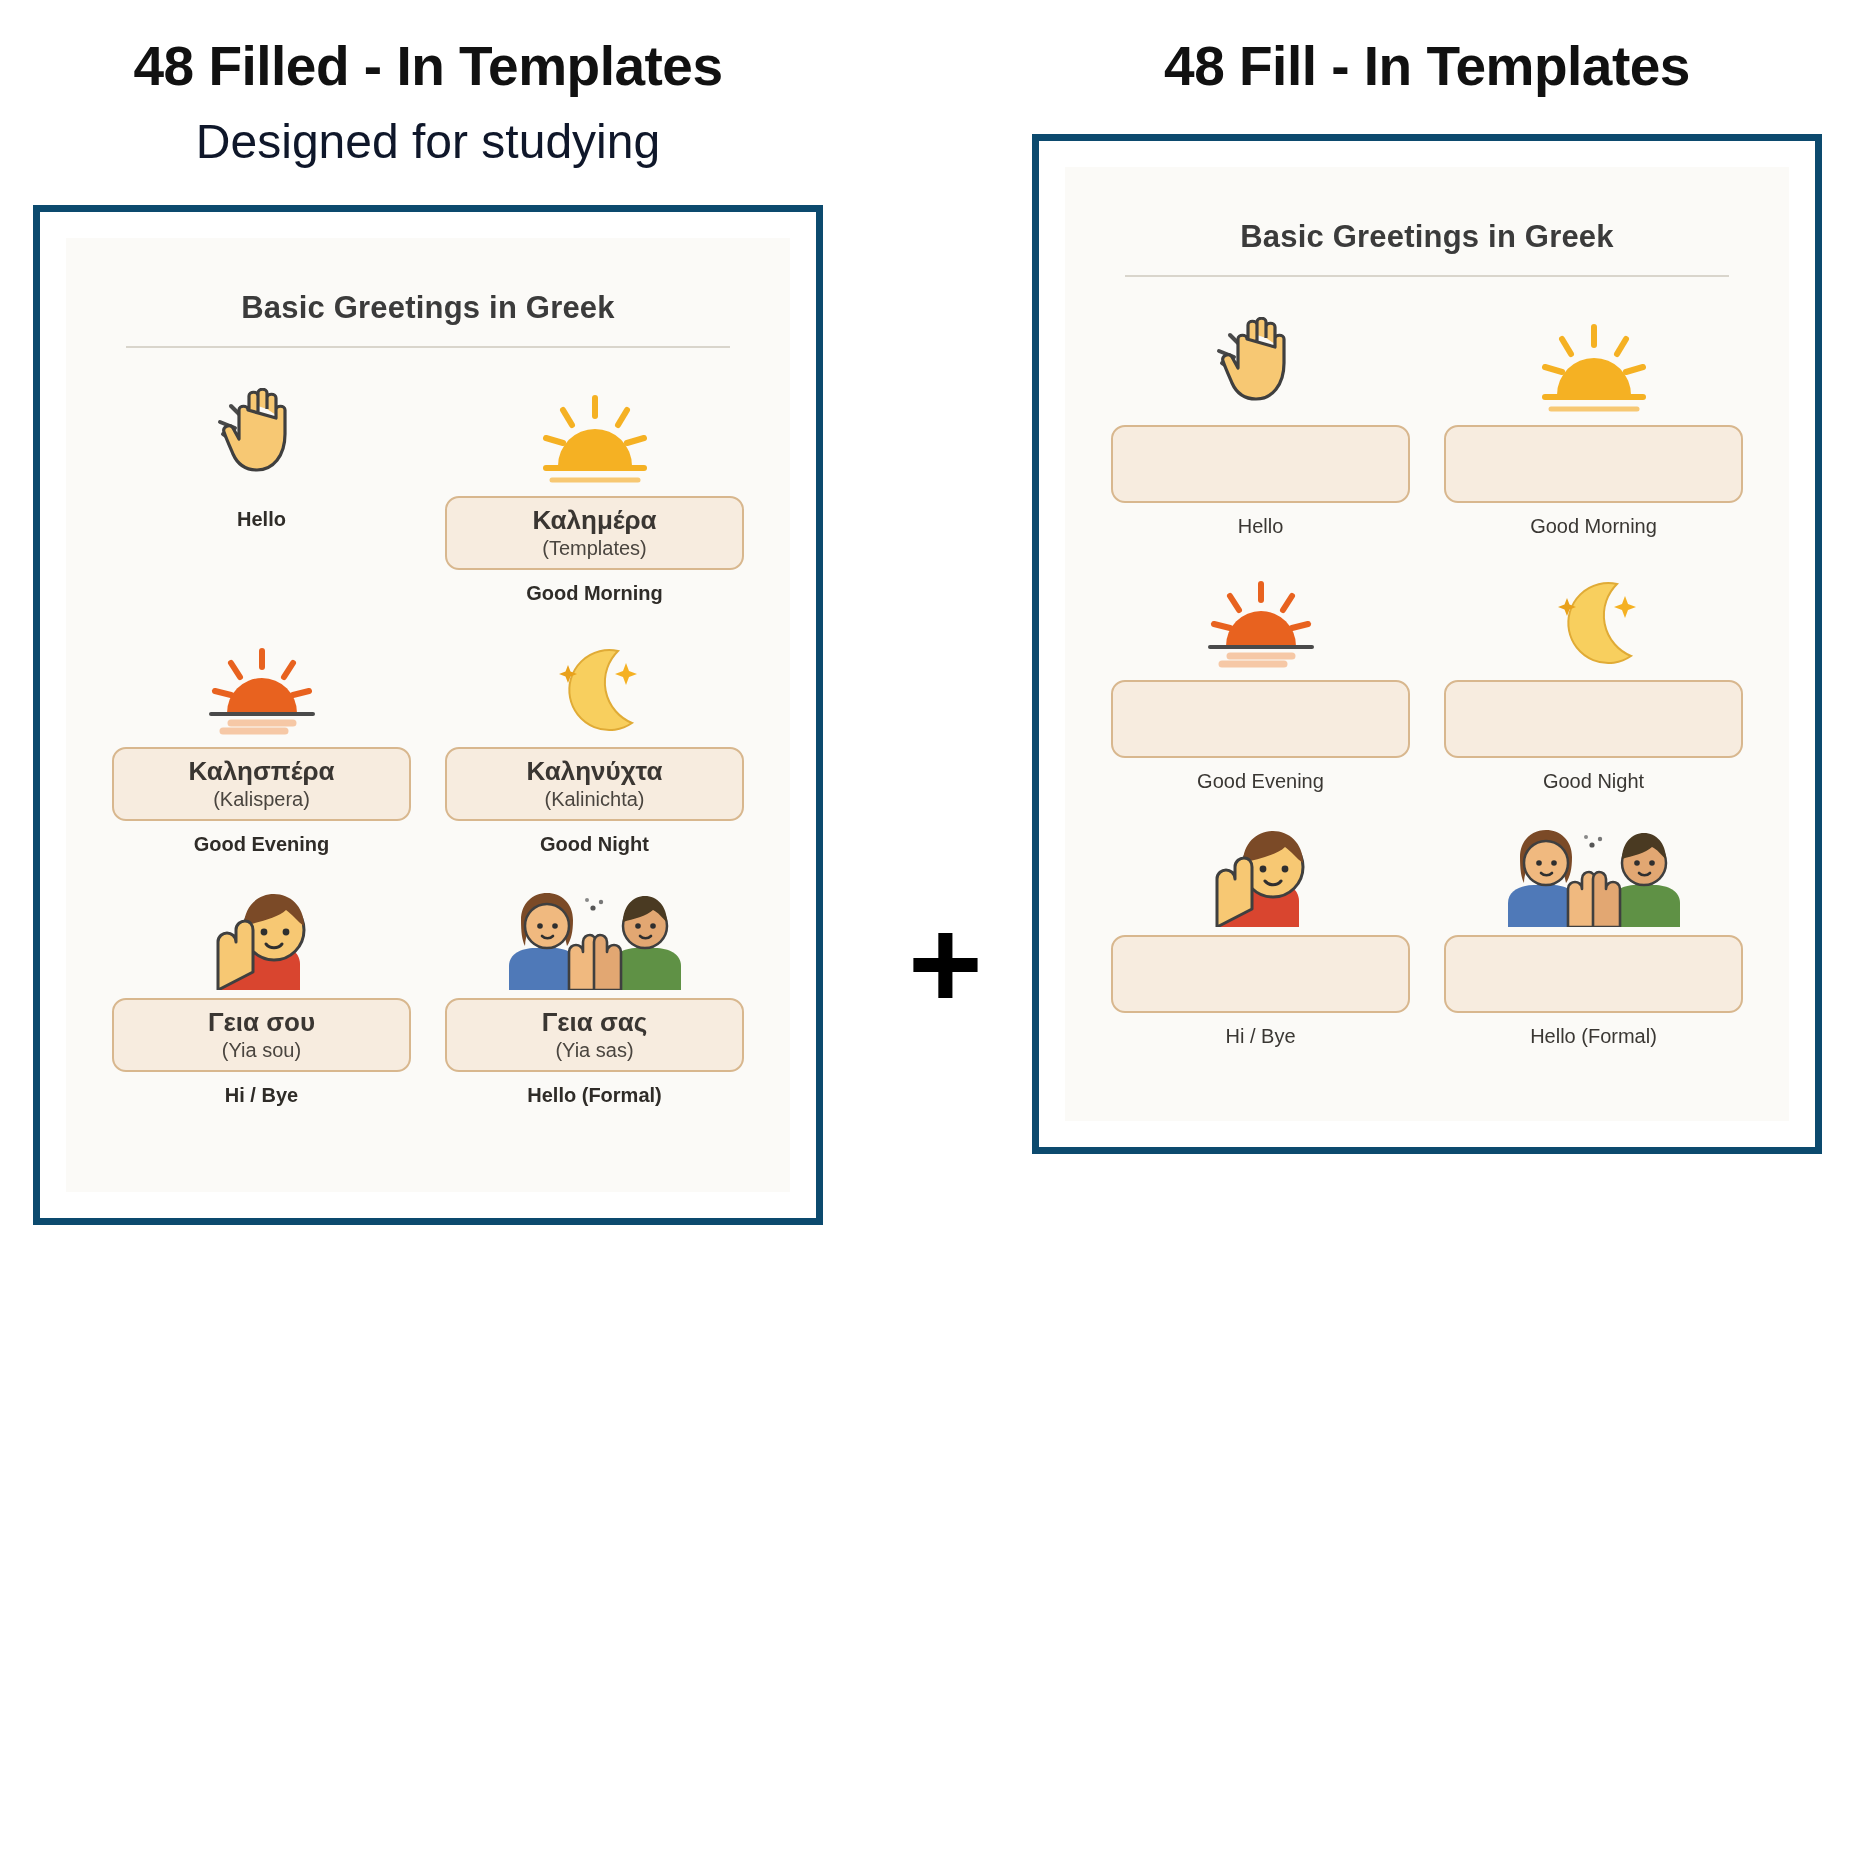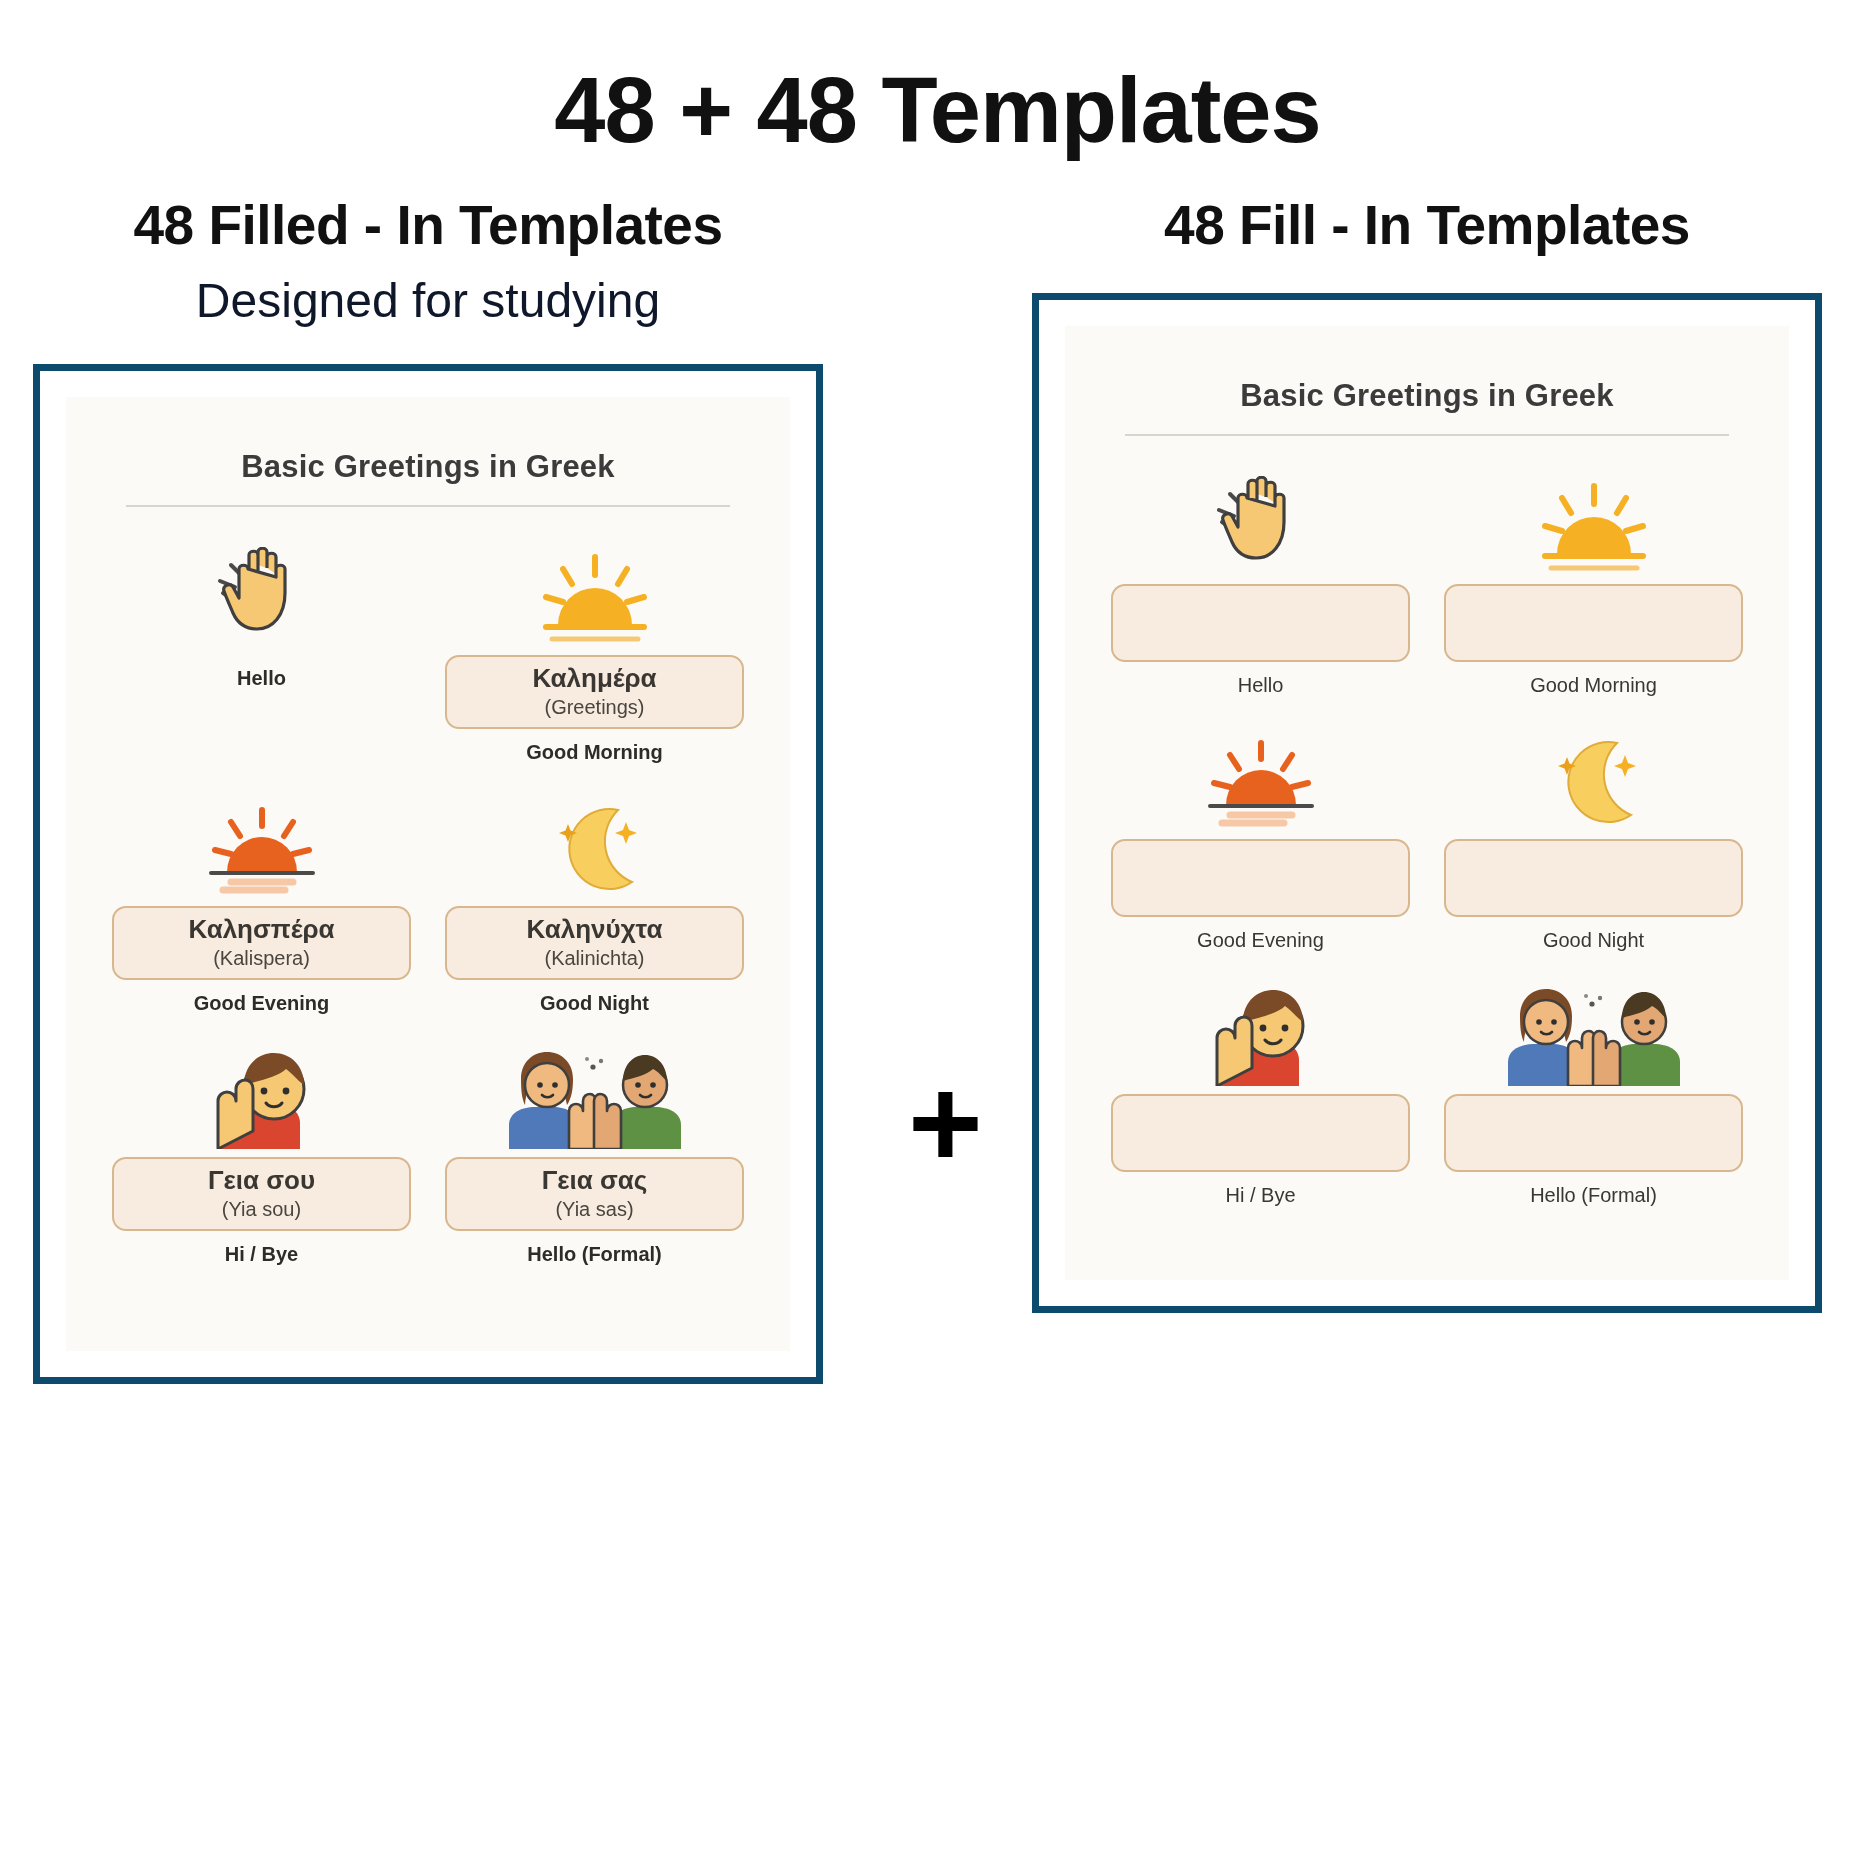--- a/index.html
+++ b/index.html
@@ -148,21 +148,20 @@
   }
   .caption.light { font-weight: 500; color: #3a3733; }
 
   svg { display: block; }
 </style>
 </head>
 <body>
 
 <div class="page">
 
-  <div class="headline">48 + 48 Templates</div>
 
   <div class="columns">
 
     <div class="col">
       <div class="col-title">48 Filled - In Templates</div>
       <div class="col-sub">Designed for studying</div>
 
       <div class="sheet">
         <div class="sheet-inner">
           <div class="sheet-title">Basic Greetings in Greek</div>
@@ -192,21 +191,21 @@
                     <line x1="16" y1="50" x2="33" y2="55"></line>
                     <line x1="114" y1="50" x2="97" y2="55"></line>
                   </g>
                   <path d="M28 78a37 37 0 0 1 74 0z" fill="#f5b123"></path>
                   <line x1="16" y1="80" x2="114" y2="80" stroke="#f5b123" stroke-width="6" stroke-linecap="round"></line>
                   <line x1="22" y1="92" x2="108" y2="92" stroke="#f7c873" stroke-width="5" stroke-linecap="round"></line>
                 </svg>
               </div>
               <div class="box">
                 <div class="word">Καλημέρα</div>
-                <div class="translit">(Greetings)</div>
+                <div class="translit">(Templates)</div>
               </div>
               <div class="caption">Good Morning</div>
             </div>
 
             <div class="cell">
               <div class="art">
                 <svg width="130" height="100" viewBox="0 0 130 100">
                   <g stroke="#e8621f" stroke-width="6" stroke-linecap="round">
                     <line x1="65" y1="12" x2="65" y2="28"></line>
                     <line x1="34" y1="24" x2="43" y2="38"></line>

